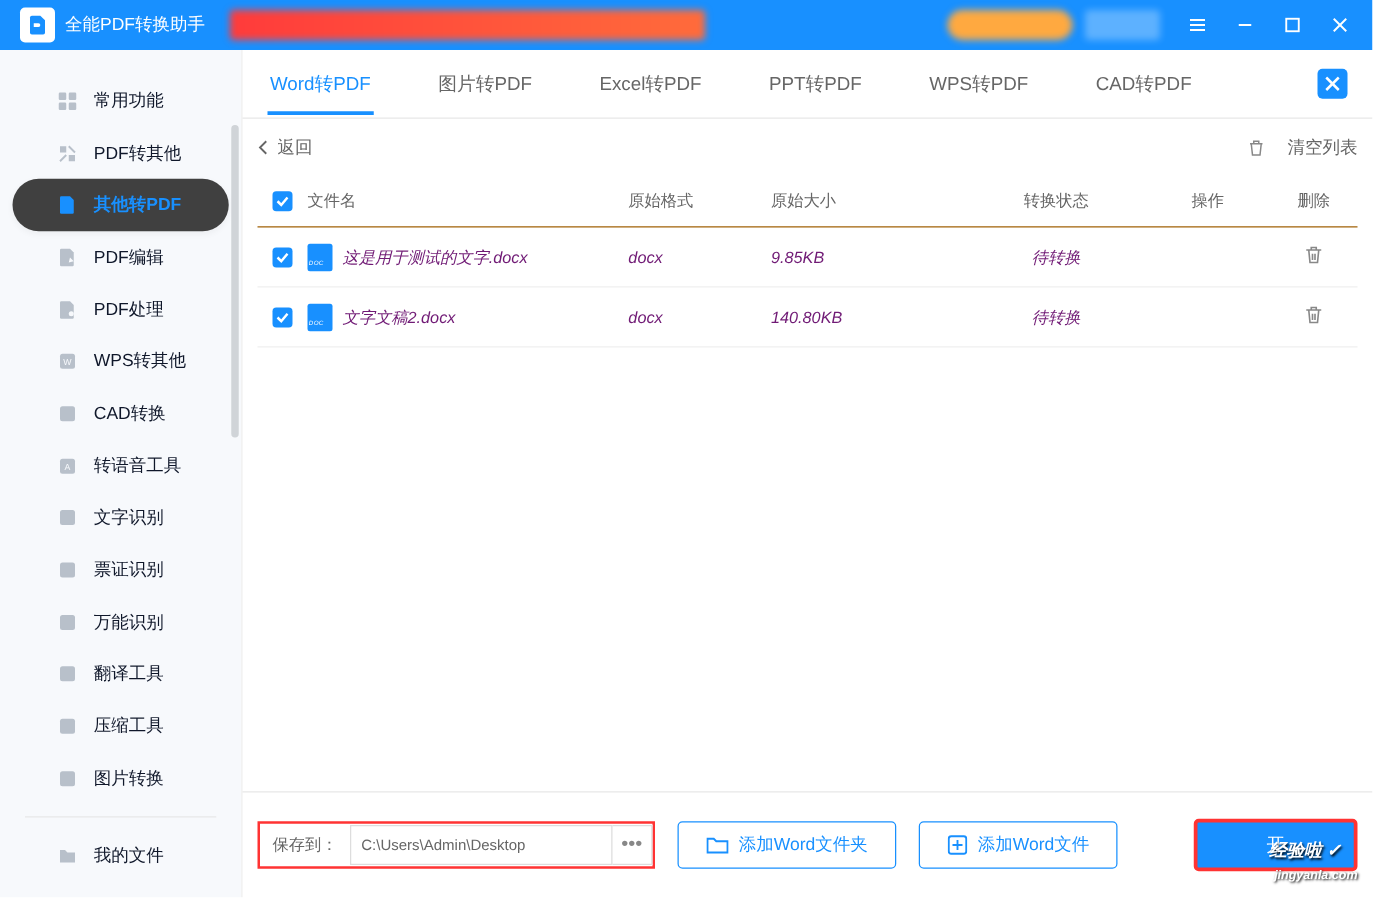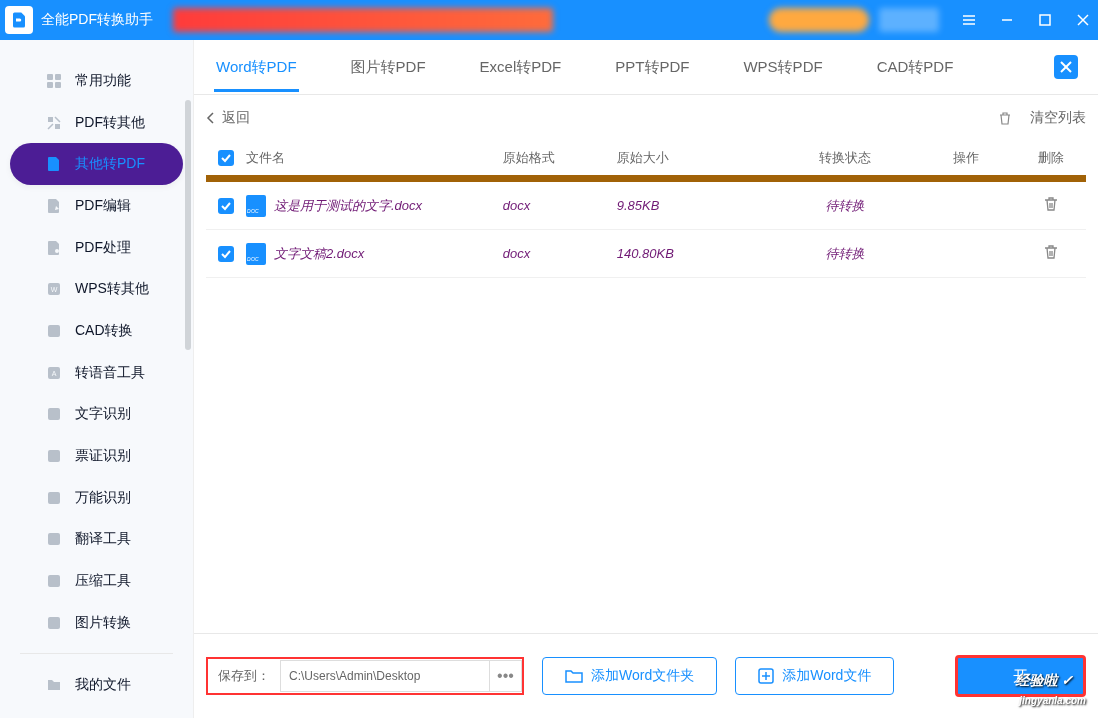--- a/index.html
+++ b/index.html
@@ -1,49 +1,49 @@
 <!DOCTYPE html>
 <html><head>
   <meta charset="utf-8">
   <style>
     * { margin: 0; padding: 0; box-sizing: border-box; font-family: "Microsoft YaHei", sans-serif; }
     body { width: 1098px; height: 718px; background: #fff; overflow: hidden; position: relative; }
     
-    .titlebar { height: 40px; background: #1890ff; display: flex; align-items: center; color: #fff; padding: 0 5px; }
+    .titlebar { height: 40px; background: #1890ff; display: flex; align-items: center; color: #fff; padding: 0 16px; }
     .titlebar .logo { width: 28px; height: 28px; background: #fff; border-radius: 4px; display: flex; align-items: center; justify-content: center; color: #1890ff; font-weight: bold; margin-right: 8px; }
     .titlebar .title { font-size: 14px; }
     .titlebar .blur1 { width: 380px; height: 24px; background: linear-gradient(90deg, #ff3b3b, #ff6b3b); border-radius: 3px; margin-left: 20px; filter: blur(3px); }
     .titlebar .blur2 { width: 100px; height: 24px; background: #ffa940; border-radius: 12px; margin-left: auto; filter: blur(3px); }
     .titlebar .blur3 { width: 60px; height: 24px; background: rgba(255,255,255,0.3); border-radius: 3px; margin-left: 10px; filter: blur(3px); }
     .titlebar .win-btns { display: flex; gap: 18px; margin-left: 20px; }
     .titlebar .win-btn { width: 20px; height: 20px; display: flex; align-items: center; justify-content: center; cursor: pointer; }
     
     .container { display: flex; height: calc(100% - 40px); }
     
     .sidebar { width: 193px; background: #f7f9fc; padding-top: 20px; display: flex; flex-direction: column; position: relative; }
     .scrollthumb { position: absolute; right: 2px; top: 60px; width: 6px; height: 250px; background: #d0d4d8; border-radius: 3px; }
     .sidebar-item { height: 42px; display: flex; align-items: center; padding-left: 35px; color: #0f172a; font-size: 14px; cursor: pointer; gap: 12px; border-radius: 21px; margin: 0 10px; }
-    .sidebar-item.active { background: #4c1d95; color: #1890ff; box-shadow: 0 2px 6px rgba(0,0,0,0.05); }
+    .sidebar-item.active { background: #404040; color: #1890ff; box-shadow: 0 2px 6px rgba(0,0,0,0.05); font-weight: bold; }
     .sidebar-item .sicon { width: 18px; height: 18px; display: flex; align-items: center; justify-content: center; }
     .sidebar-spacer { flex: 1; }
     .sidebar-divider { height: 1px; background: #e8e8e8; margin: 10px 20px; }
     
     .main { flex: 1; background: #fff; border-left: 1px solid #eee; display: flex; flex-direction: column; position: relative; }
     .tabs { height: 55px; display: flex; align-items: center; padding: 0 20px; border-bottom: 1px solid #e8e8e8; gap: 50px; }
     .tab { font-size: 15px; color: #666; cursor: pointer; padding: 15px 2px; position: relative; }
     .tab.active { color: #1890ff; }
     .tab.active::after { content: ''; position: absolute; bottom: 0; left: 0; right: 0; height: 3px; background: #1890ff; }
     .close-tabs { margin-left: auto; width: 24px; height: 24px; background: #1890ff; color: #fff; border-radius: 4px; display: flex; align-items: center; justify-content: center; cursor: pointer; }
     
     .toolbar { height: 45px; display: flex; align-items: center; padding: 0 12px; justify-content: space-between; text-align: center; }
     .back-btn { display: flex; align-items: center; gap: 6px; color: #666; font-size: 14px; cursor: pointer; }
     .clear-btn { display: flex; align-items: center; gap: 18px; color: #666; font-size: 14px; cursor: pointer; }
     
     .table { flex: 1; padding: 0 12px; }
-    .thead { display: flex; align-items: center; height: 42px; color: #666; font-size: 13px; border-bottom: 7px solid #a16207; }
+    .thead { display: flex; align-items: center; height: 42px; color: #666; font-size: 13px; border-bottom: 1px solid #a16207; }
     .trow { display: flex; align-items: center; height: 48px; border-bottom: 1px solid #f0f0f0; font-size: 13px; color: #701a75; font-style: italic; }
     .c-check { width: 40px; display: flex; justify-content: center; }
     .c-name { flex: 1.8; display: flex; align-items: center; gap: 8px; }
     .c-fmt { flex: 0.8; }
     .c-size { flex: 1.1; }
     .c-status { flex: 1; text-align: center; }
     .c-op { flex: 0.7; text-align: center; }
     .c-del { width: 70px; text-align: center; }
     .checkbox { width: 16px; height: 16px; border-radius: 3px; background: #1890ff; display: flex; align-items: center; justify-content: center; color: #fff; cursor: pointer; }
     .file-icon { width: 20px; height: 22px; background: #1890ff; border-radius: 2px; position: relative; }

